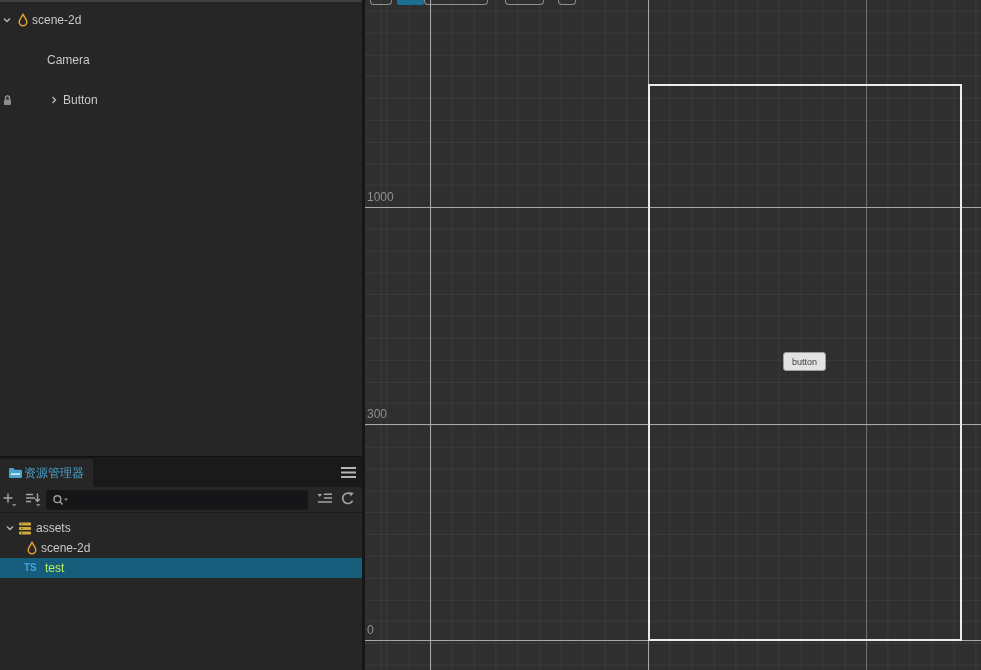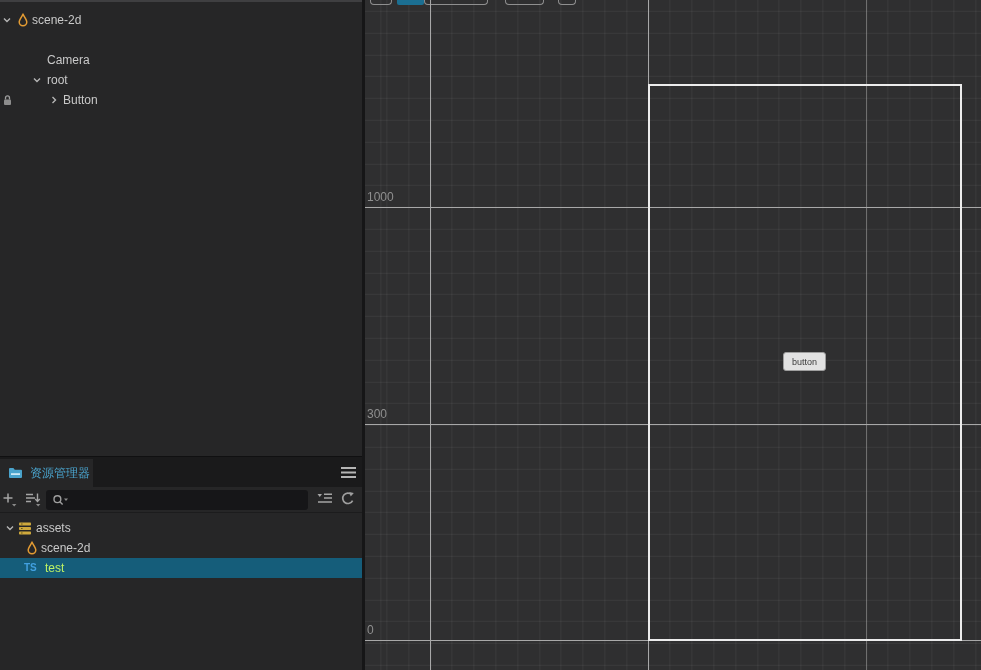--- a/index.html
+++ b/index.html
@@ -28,21 +28,21 @@
   .col-separator{position:absolute;left:362px;top:0;width:3px;height:670px;background:#161617}
 
   .hierarchy-panel{position:absolute;left:0;top:0;width:362px;height:456px;background:#262627;border-top:2px solid #3f3f41}
   .h-row{position:absolute;left:0;width:100%;height:20px}
   .h-row .lbl{position:absolute;top:0;line-height:20px;color:var(--tree-text);white-space:nowrap}
   .h-row svg{position:absolute}
 
   
   .assets-panel{position:absolute;left:0;top:456px;width:362px;height:214px;background:#262627;border-top:1px solid #101011}
   .tabbar{position:relative;height:30px;background:#1a1a1b}
-  .panel-tab{position:absolute;left:0;top:2px;height:28px;width:93px;background:#262627;display:flex;align-items:center;padding-left:8px;gap:7px}
+  .panel-tab{position:absolute;left:0;top:2px;height:28px;width:93px;background:#262627;display:flex;align-items:center;padding-left:8px;gap:1px}
   .panel-tab .tab-lbl{color:var(--panel-accent);font-size:12px}
   .menu-btn{position:absolute;right:5px;top:9px;width:17px;height:13px;cursor:pointer}
 
   .a-toolbar{position:relative;height:26px;background:#262627;border-bottom:1px solid #1c1c1d}
   .tb-btn{position:absolute;top:4px;width:18px;height:18px}
   .searchbox{position:absolute;left:46px;top:3px;width:262px;height:20px;background:#161618;border-radius:3px;display:flex;align-items:center;padding:0 6px;gap:4px}
   .searchbox input{flex:1;background:transparent;border:none;outline:none;color:#bdbdbd;font-family:"Liberation Sans",sans-serif;font-size:12px;min-width:0}
   .searchbox input::placeholder{color:#686868;font-style:italic}
 
   .a-tree{position:relative;padding-top:5px}
@@ -104,26 +104,20 @@
             <path d="M6 1.4 C5 3.2 2.2 6.8 2.2 9 a3.8 3.8 0 0 0 7.6 0 C9.8 6.8 7 3.2 6 1.4 Z"></path>
           </svg>
         <span class="lbl" style="left:32px">scene-2d</span>
       </div>
 
 
       <div class="h-row" style="top:48px">
         <span class="lbl" style="left:47px">Camera</span>
       </div>
 
-      <div class="h-row" style="top:68px">
-        <svg class="chev" style="left:32px;top:5px" width="10" height="10">
-            <polyline points="2,3.5 5,6.5 8,3.5"></polyline>
-          </svg>
-        <span class="lbl" style="left:47px">root</span>
-      </div>
 
       <div class="h-row" style="top:88px">
         <svg style="left:2px;top:4px" width="11" height="12" viewBox="0 0 11 12">
           <path d="M3.5 5.5 V3.9 a2 2 0 0 1 4 0 V5.5" class="stroke-gray" style="stroke-width:1.3"></path>
           <rect x="2" y="5.4" width="7" height="5.6" rx="1" class="gray-fill" style="fill:#8d8d8d"></rect>
         </svg>
         <svg class="chev" style="left:49px;top:5px" width="10" height="10">
             <polyline points="3.5,2 6.5,5 3.5,8"></polyline>
           </svg>
         <span class="lbl" style="left:63px">Button</span>

